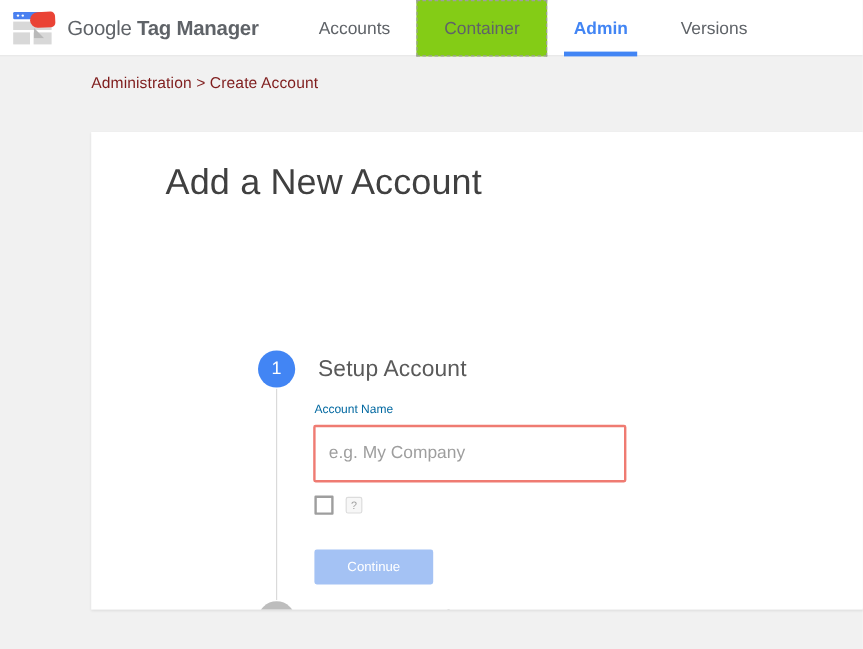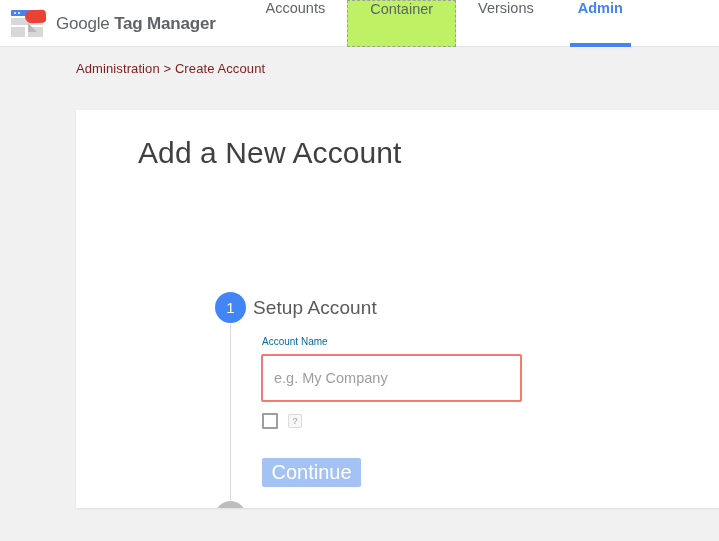--- a/index.html
+++ b/index.html
@@ -110,30 +110,30 @@
     align-items: flex-start;
     height: 47px;
     margin-left: 28px;
   }
   .nav-tab {
     position: relative;
     height: 47px;
     box-sizing: border-box;
     padding: 0 22px;
     display: flex;
-    align-items: flex-start;
+    align-items: center;
     justify-content: center;
     font-size: 14.5px;
     color: #5f6368;
     white-space: nowrap;
     cursor: pointer;
   }
   .nav-tab.focused {
     border: 1px dashed #9e9e9e;
-    background: #bef264;
+    background: #84cc16;
   }
   .nav-tab.active { color: #4285f4; font-weight: bold; }
   .nav-tab.active .underline {
     position: absolute;
     left: 14px; right: 14px;
     bottom: 0;
     height: 4px;
     background: #4285f4;
   }
 
@@ -190,21 +190,21 @@
     display: flex;
     align-items: center;
     justify-content: center;
     font-size: 15px;
     color: #ffffff;
     flex: none;
   }
   .step-1 .step-circle { background: #4285f4; }
   .step-2 .step-circle { background: #bdbdbd; }
   .step-label {
-    margin-left: 7px;
+    margin-left: 19px;
     font-size: 19px;
     letter-spacing: 0.1px;
     white-space: nowrap;
   }
   .step-1 .step-label { color: #5a5a5a; }
   .step-2 .step-label { color: #b0b0b0; }
 
   
   .field-label {
     position: absolute;
@@ -280,21 +280,21 @@
     box-sizing: border-box;
   }
   .btn-continue {
     position: absolute;
     left: 186px;
     top: 348px;
     width: 99px;
     height: 29px;
     background: #a4c2f4;
     color: #ffffff;
-    font-size: 20px;
+    font-size: 11px;
   }
 </style>
 </head>
 <body>
 
 <div class="header">
 
   <div class="brand">
     <div class="gtm-logo">
       <div class="blk-a"></div>
@@ -309,27 +309,27 @@
     <div class="brand-text"><span>Google </span><span class="bold">Tag Manager</span></div>
   </div>
 
   <div class="nav">
     <div class="nav-tab">
       <span>Accounts</span>
     </div>
     <div class="nav-tab focused">
       <span>Container</span>
     </div>
-    <div class="nav-tab">
-      <span>Versions</span>
-    </div>
     <div class="nav-tab active">
       <span>Admin</span>
       <span class="underline"></span>
     </div>
+    <div class="nav-tab">
+      <span>Versions</span>
+    </div>
   </div>
 
 </div>
 
 <div class="breadcrumb">Administration &gt; Create Account</div>
 
 <div class="card">
 
   <div class="card-title">Add a New Account</div>
 

